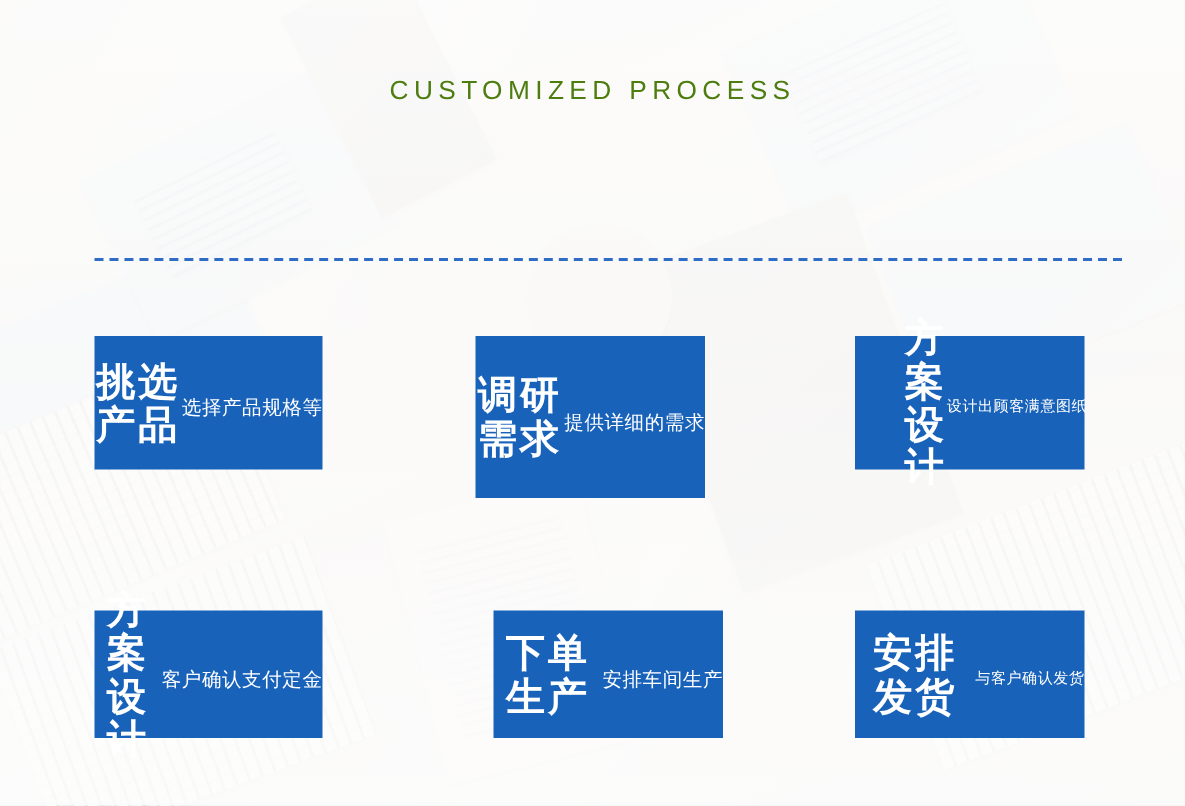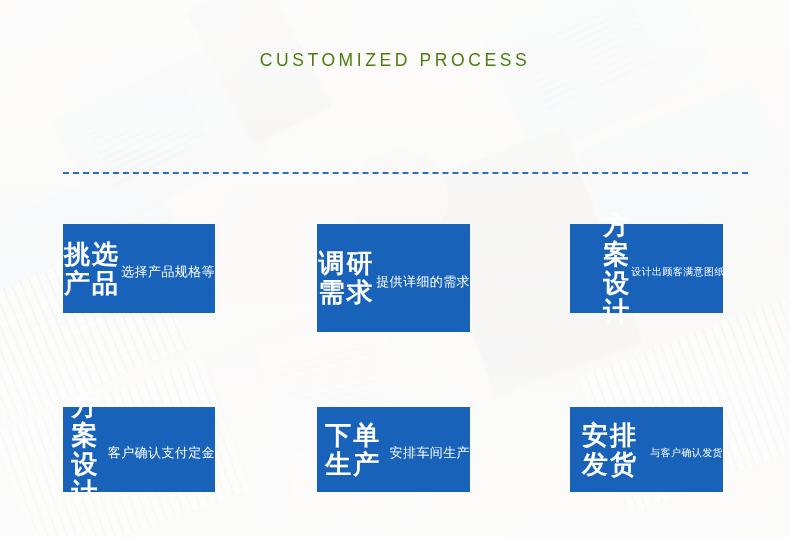--- a/index.html
+++ b/index.html
@@ -130,21 +130,21 @@
     line-height: 1.2;
     white-space: nowrap;
   }
 
   
   #card-1 { left: 63px;  top: 224px; width: 152px; height: 89px; }
   #card-2 { left: 317px; top: 224px; width: 153px; height: 108px; }
   #card-3 { left: 570px; top: 224px; width: 153px; height: 89px; padding-left: 35px; }
   
   #card-4 { left: 63px;  top: 407px; width: 152px; height: 85px; }
-  #card-5 { left: 317px; top: 407px; width: 153px; height: 85px; }
+  #card-5 { left: 329px; top: 407px; width: 153px; height: 85px; }
   #card-6 { left: 570px; top: 407px; width: 153px; height: 85px; }
 
   #card-3 .c-sub, #card-6 .c-sub { font-size: 10px; }
 </style>
 </head>
 <body>
 
 <div class="banner">
 
   <div class="bg-photo">

